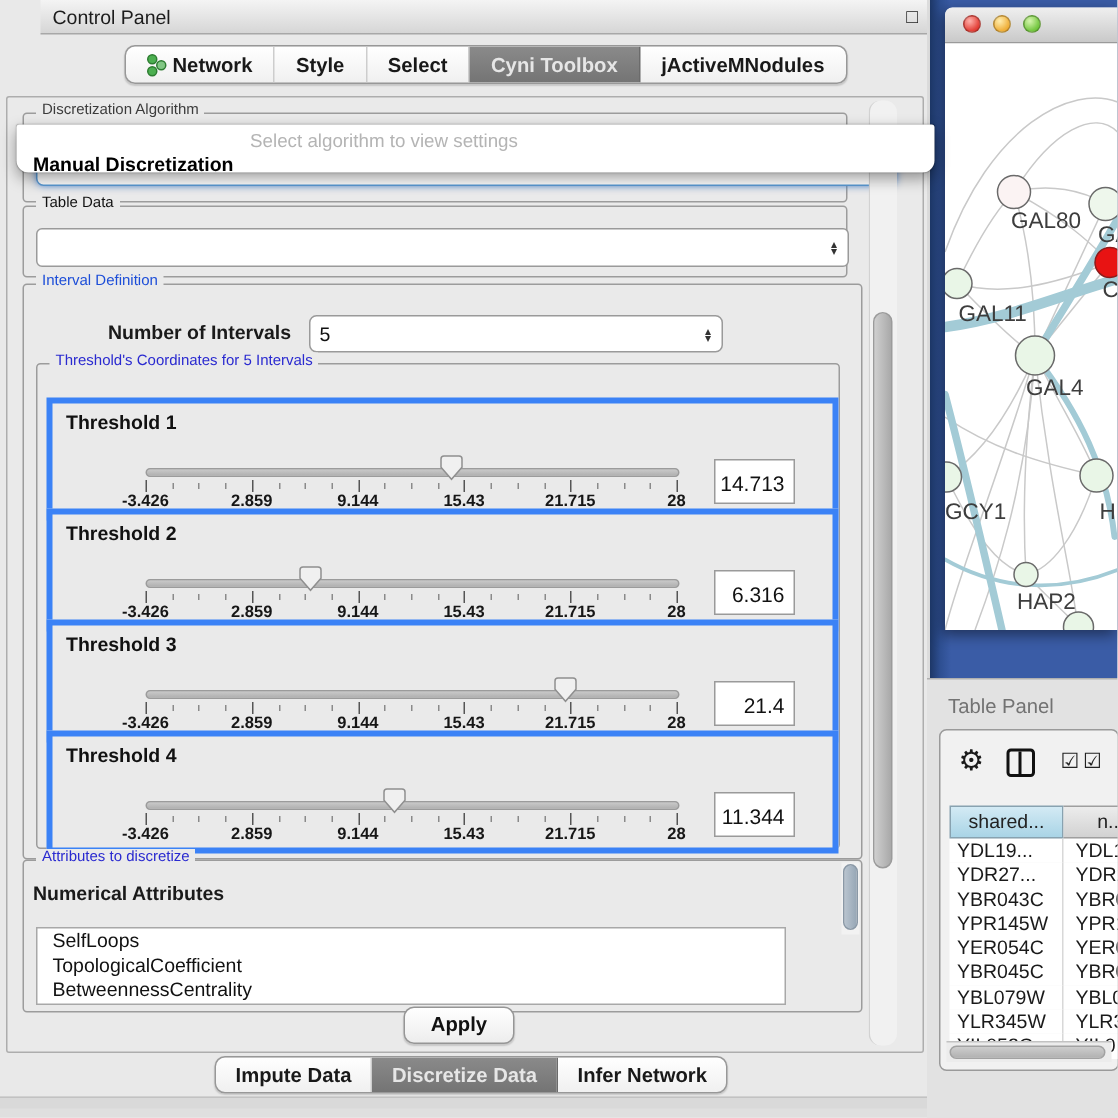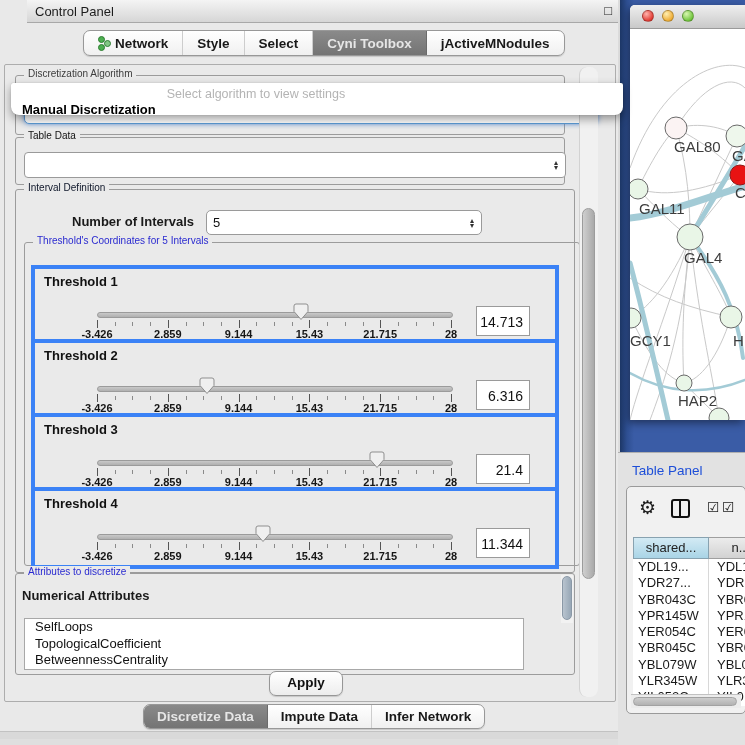--- a/index.html
+++ b/index.html
@@ -36,21 +36,21 @@
   .net-icon i:nth-child(1){left:0;top:0;}
   .net-icon i:nth-child(2){left:0;top:8px;}
   .net-icon i:nth-child(3){left:6px;top:4px;background:#81c784;}
 
   
   #outer-panel{left:4px;top:64px;width:610px;height:636px;background:#eaeaea;
     border:1px solid #adadad;border-radius:2px;}
 
   .group{position:absolute;border:1px solid #9c9c9c;border-radius:3px;}
   .group-label{position:absolute;top:-8px;left:8px;background:#eaeaea;padding:0 4px;font-size:10px;}
-  .lbl-green{color:#0f172a;}
+  .lbl-green{color:#1d4ed8;}
   .lbl-blue{color:#2a2ad0;}
   .lbl-dark{color:#3c3c3c;}
 
   .combo{position:absolute;background:#fff;border:1px solid #9a9a9a;border-radius:5px;
     display:flex;align-items:center;padding:0 6px;font-size:13px;color:#111;}
   .combo .stepper{position:absolute;right:7px;top:0;bottom:0;display:flex;flex-direction:column;
     justify-content:center;font-size:8px;line-height:5px;color:#333;}
   .combo.focused{border:1px solid #5b9bd5;box-shadow:0 0 5px rgba(80,140,220,0.9);}
 
   
@@ -108,21 +108,21 @@
   #net-titlebar{position:absolute;left:0;top:0;width:115px;height:23px;border-radius:5px 0 0 0;
     background:linear-gradient(#efefef,#c9c9c9);border-bottom:1px solid #9a9a9a;}
   .traffic{position:absolute;top:5px;width:12px;height:12px;border-radius:50%;box-sizing:border-box;border:1px solid rgba(0,0,0,0.25);}
   .t-red{left:12px;background:radial-gradient(circle at 35% 30%,#ffb3ad,#e23e36 70%);}
   .t-yellow{left:32px;background:radial-gradient(circle at 35% 30%,#ffeeb0,#efae38 70%);}
   .t-green{left:52px;background:radial-gradient(circle at 35% 30%,#d8f6b0,#72c63e 70%);}
   #net-canvas{position:absolute;left:0;top:23px;}
 
   
   #table-section{position:absolute;left:0px;top:452px;width:127px;height:293px;background:#e2e2e2;border-top:1px solid #b0b0b0;}
-  #table-section .tp-title{position:absolute;left:14px;top:10px;font-size:13.5px;color:#1d4ed8;}
+  #table-section .tp-title{position:absolute;left:14px;top:10px;font-size:13.5px;color:#737373;}
   #table-card{position:absolute;left:8px;top:33px;width:118px;height:226px;background:#f1f1f1;
     border:1px solid #9a9a9a;border-radius:5px;}
   .gear{position:absolute;left:12px;top:9px;font-size:19px;color:#1a1a1a;}
   .split-icon{position:absolute;left:44px;top:12px;width:15px;height:15px;border:2px solid #111;border-radius:3px;}
   .split-icon::after{content:"";position:absolute;left:6px;top:0;width:2px;height:15px;background:#111;}
   .cb-icon{position:absolute;top:12px;font-size:14px;color:#222;}
   #cb1{left:80px;} #cb2{left:95px;}
   #mini-table{position:absolute;left:6px;top:50px;width:140px;height:170px;}
   .mt-header{display:flex;height:22px;}
   .mt-header .h1{width:76px;box-sizing:border-box;border:1px solid #88a2b0;
@@ -204,21 +204,21 @@
 
       <span style="position:absolute;left:56px;top:24px;font-weight:700;">Number of Intervals</span>
       <div class="combo" style="left:190px;top:20px;width:262px;height:23px;">
         <span>5</span>
         <span class="stepper">
           <span>▴</span>
           <span>▾</span>
         </span>
       </div>
 
-      <div class="group" style="left:8px;top:52px;width:534px;height:322px;padding-left:20px;">
+      <div class="group" style="left:8px;top:52px;width:534px;height:322px;">
         <span class="group-label lbl-blue" style="background:#eaeaea;">Threshold's Coordinates for 5 Intervals</span>
 
         <div class="threshold" style="top:22px;">
           <span class="thr-label">Threshold 1</span>
           <div class="slider-track"></div>
           <svg class="slider-thumb" viewBox="0 0 16 18" style="left: 258.328px;">
             <path d="M3 1 H13 Q15 1 15 3 V8.5 L8 16.5 L1 8.5 V3 Q1 1 3 1 Z" fill="#f0f0f0" stroke="#8f8f8f"></path>
             </svg>
           <div class="ticks">
               <span class="tick major" style="left: 0%;"></span>
@@ -390,25 +390,25 @@
     </div>
 
     <div id="apply-btn">Apply</div>
 
     <div id="panel-scroll">
         <div class="thumb"></div>
       </div>
   </div>
 
   <div class="abs seg-bar" id="bottom-tabbar">
+    <div class="seg">
+        <span>Impute Data</span>
+      </div>
     <div class="seg selected">
         <span>Discretize Data</span>
-      </div>
-    <div class="seg">
-        <span>Impute Data</span>
       </div>
     <div class="seg">
         <span>Infer Network</span>
       </div>
   </div>
 
   <div class="abs" id="bottom-strip"></div>
 </div>
 
 <div class="abs" id="desktop">

